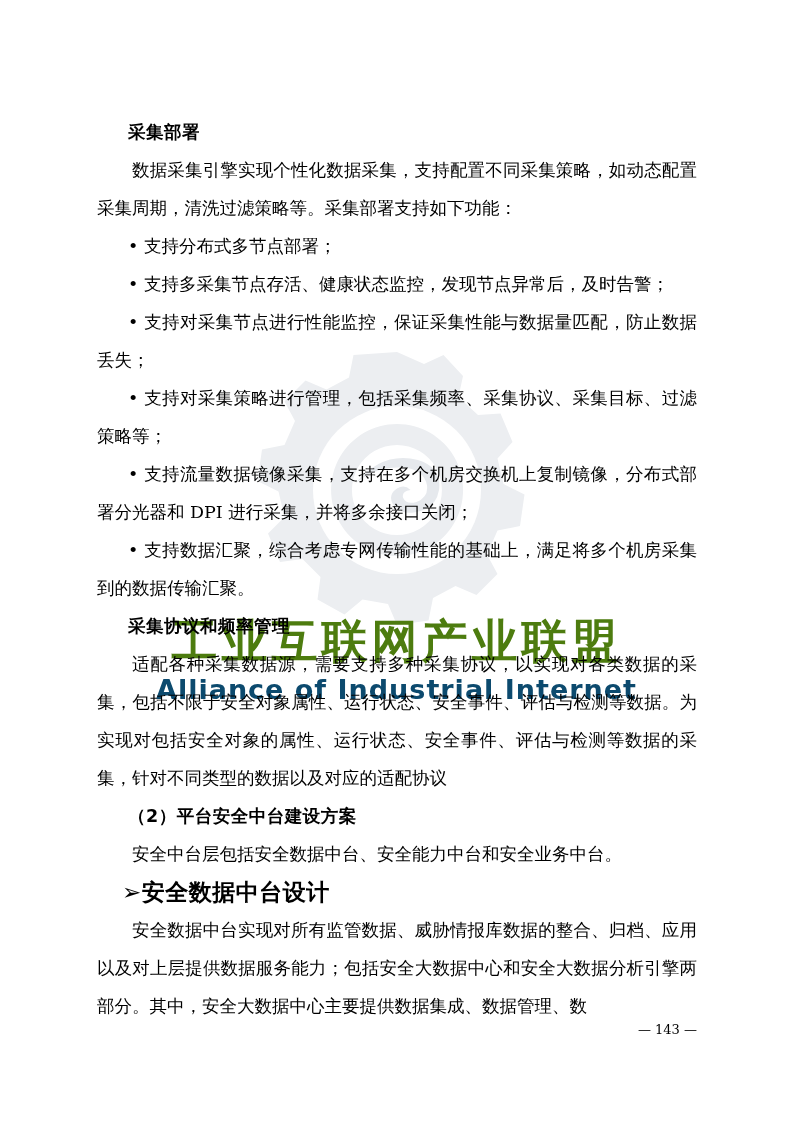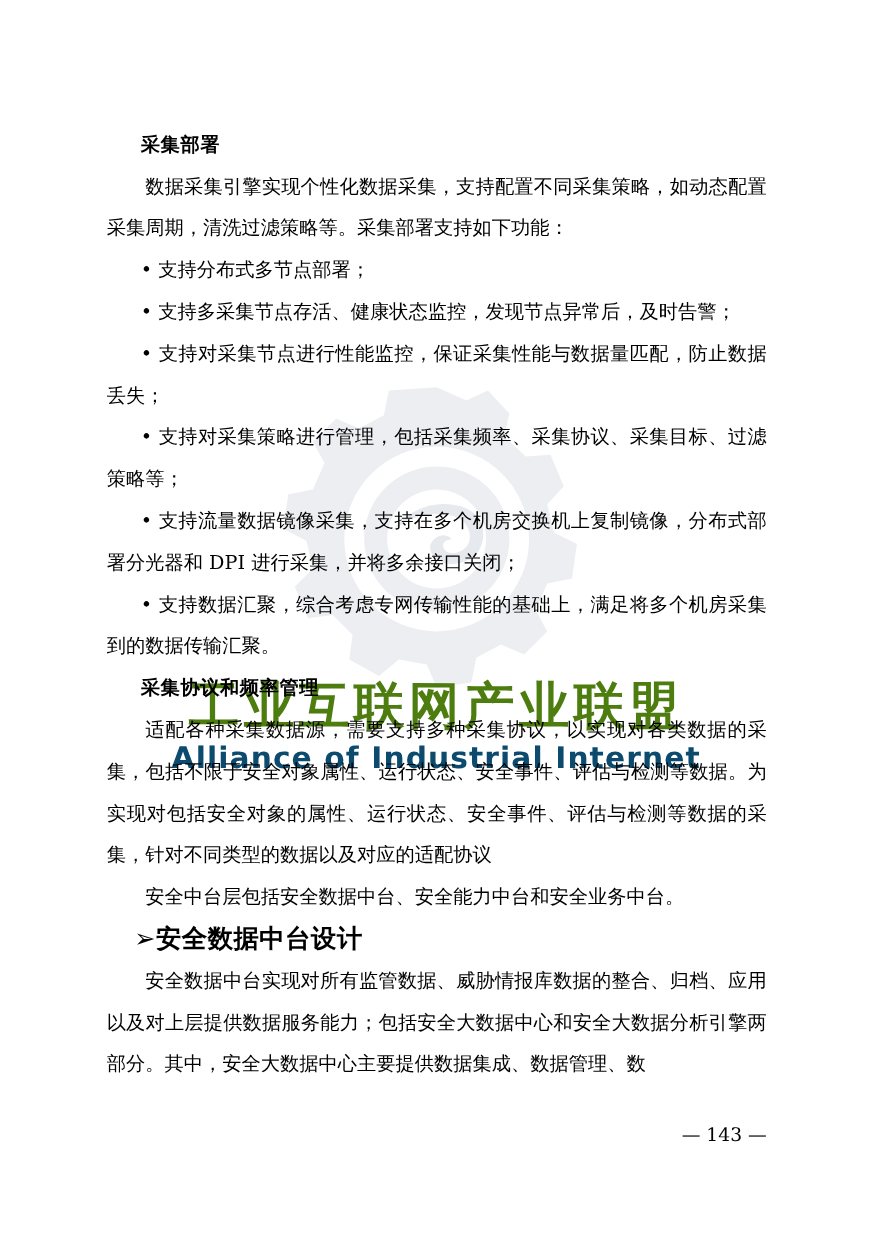--- a/index.html
+++ b/index.html
@@ -118,21 +118,21 @@
     left: 0;
     top: 1022px;
     width: 793px;
     z-index: 2;
   }
   #page-number {
     position: absolute;
     right: 96px;
     top: 0;
     font-family: "DejaVu Serif", "Liberation Serif", serif;
-    font-size: 17px;
+    font-size: 13px;
     color: #000000;
     white-space: nowrap;
   }
 </style>
 </head>
 <body>
 
 <div id="page">
 
   <div id="watermark">
@@ -152,20 +152,21 @@
       <p class="blk heading">采集部署</p>
       <p class="blk para">数据采集引擎实现个性化数据采集，支持配置不同采集策略，如动态配置采集周期，清洗过滤策略等。采集部署支持如下功能：</p>
       <p class="blk bullet">• 支持分布式多节点部署；</p>
       <p class="blk bullet">• 支持多采集节点存活、健康状态监控，发现节点异常后，及时告警；</p>
       <p class="blk bullet">• 支持对采集节点进行性能监控，保证采集性能与数据量匹配，防止数据丢失；</p>
       <p class="blk bullet">• 支持对采集策略进行管理，包括采集频率、采集协议、采集目标、过滤策略等；</p>
       <p class="blk bullet">• 支持流量数据镜像采集，支持在多个机房交换机上复制镜像，分布式部署分光器和 DPI 进行采集，并将多余接口关闭；</p>
       <p class="blk bullet">• 支持数据汇聚，综合考虑专网传输性能的基础上，满足将多个机房采集到的数据传输汇聚。</p>
       <p class="blk heading">采集协议和频率管理</p>
       <p class="blk para">适配各种采集数据源，需要支持多种采集协议，以实现对各类数据的采集，包括不限于安全对象属性、运行状态、安全事件、评估与检测等数据。为实现对包括安全对象的属性、运行状态、安全事件、评估与检测等数据的采集，针对不同类型的数据以及对应的适配协议</p>
+      <p class="blk heading">（2）平台安全中台建设方案</p>
       <p class="blk para">安全中台层包括安全数据中台、安全能力中台和安全业务中台。</p>
       <p class="blk heading-arrow">➢安全数据中台设计</p>
       <p class="blk para">安全数据中台实现对所有监管数据、威胁情报库数据的整合、归档、应用以及对上层提供数据服务能力；包括安全大数据中心和安全大数据分析引擎两部分。其中，安全大数据中心主要提供数据集成、数据管理、数</p>
     </div>
 
   <div id="footer">
     <div id="page-number">— 143 —</div>
   </div>
 
 </div>

